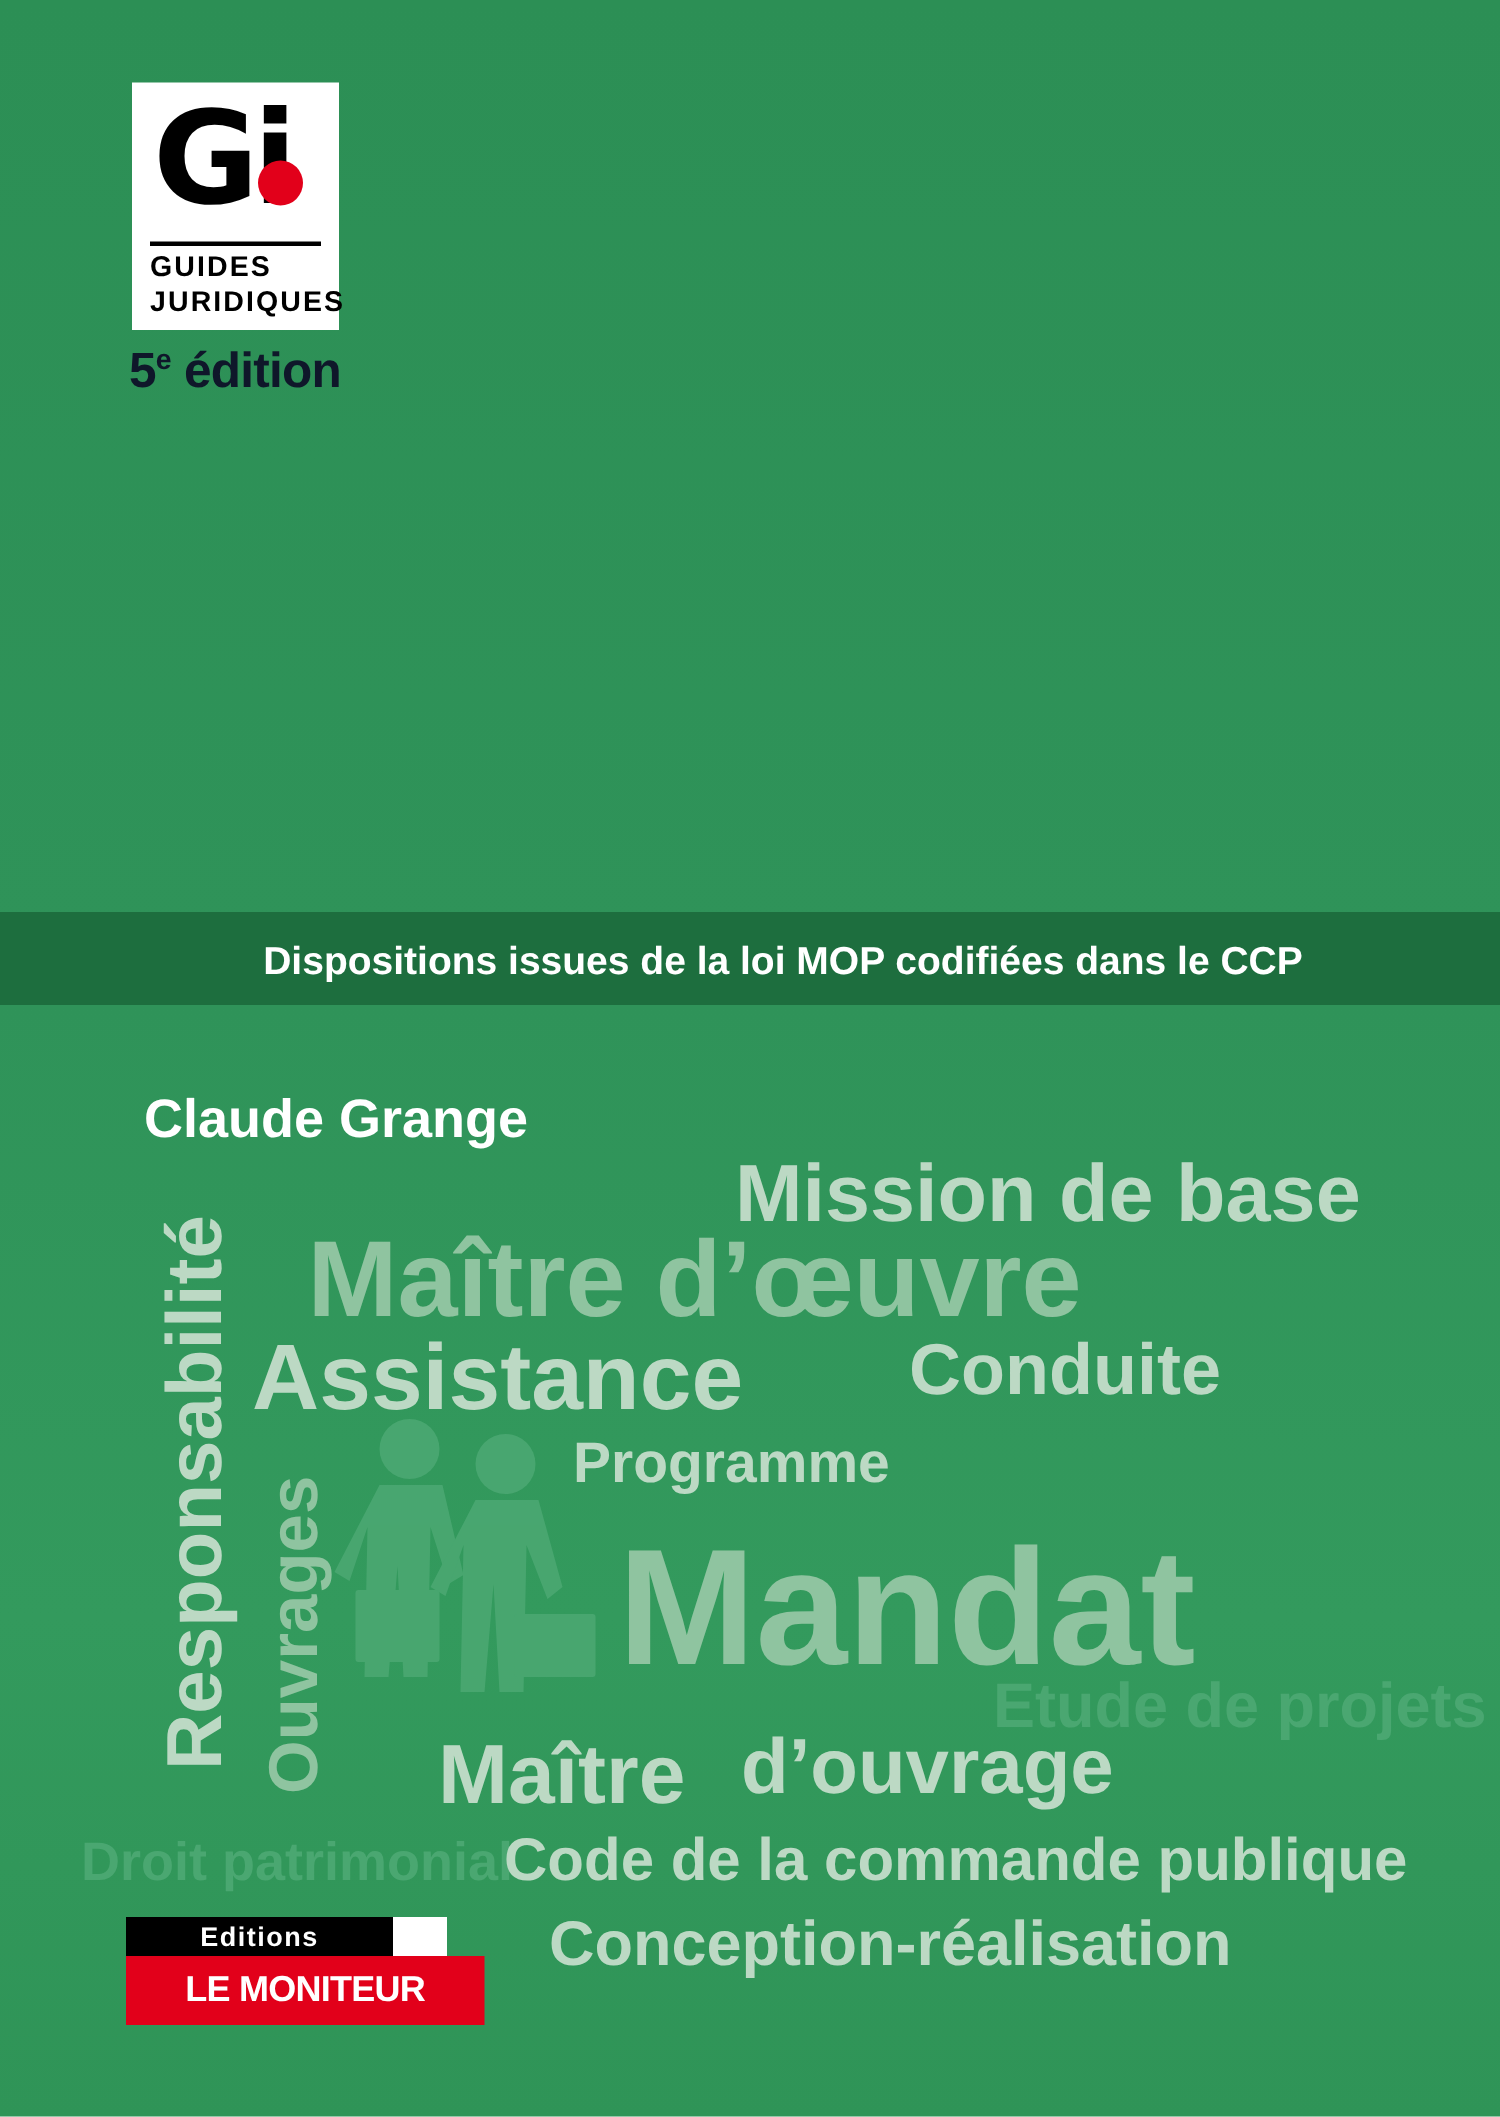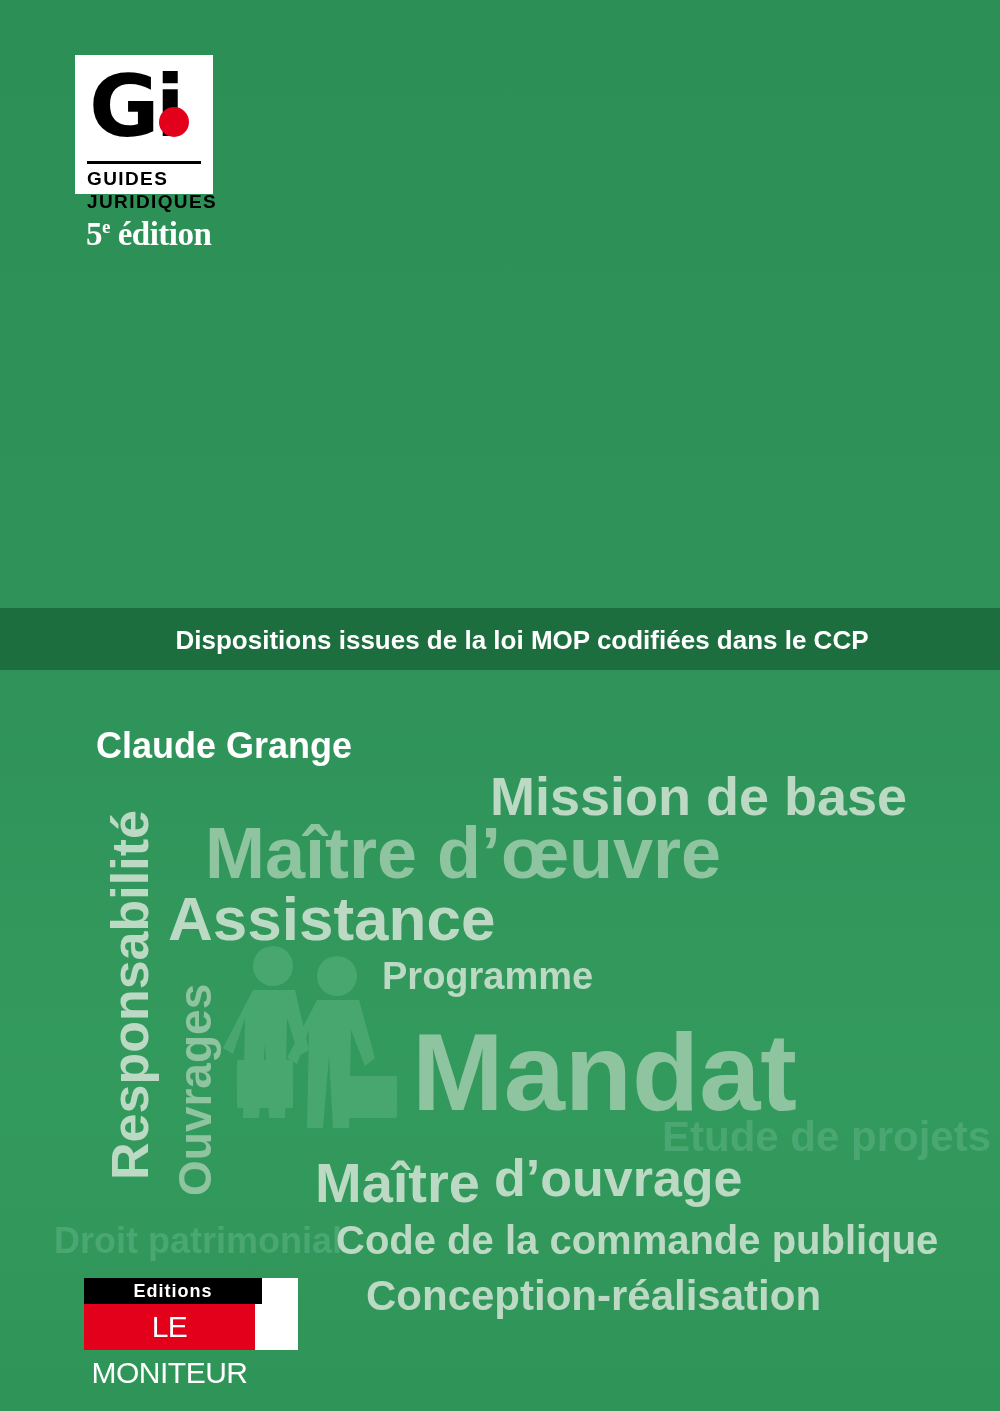--- a/index.html
+++ b/index.html
@@ -29,22 +29,22 @@
   }
   .bg-bottom {
     position: absolute;
     left: 0; top: 670px; width: 100%; height: 741px;
     background: linear-gradient(180deg, #2f9359 0%, #339a5d 55%, #2f9457 100%);
   }
 
   
   .logo-box {
     position: absolute;
-    left: 75px; top: 55px;
-    width: 138px; height: 139px;
+    left: 88px; top: 55px;
+    width: 138px; height: 165px;
     background: #ffffff;
   }
   .logo-gi {
     position: absolute;
     left: 14px; top: 8px;
     font-family: "DejaVu Sans", sans-serif;
     font-weight: bold;
     font-size: 86px;
     line-height: 86px;
     letter-spacing: -4px;
@@ -69,26 +69,25 @@
     width: 120px;
     font-family: "Liberation Sans", sans-serif;
     font-weight: bold;
     font-size: 19px;
     line-height: 23px;
     letter-spacing: 1.4px;
     color: #000000;
   }
   .edition {
     position: absolute;
-    left: 86px; top: 216px;
+    left: 86px; top: 228px;
     font-weight: bold;
     font-size: 33px;
     letter-spacing: -0.5px;
-    color: #ffffff;
-    font-family: Liberation Serif, serif;
+    color: #0f172a;
   }
   .edition sup {
     font-size: 19px;
     vertical-align: super;
   }
 
   
   .title {
     position: absolute;
     left: 92px; top: 362px;
@@ -149,25 +148,25 @@
     background: #000000;
     color: #ffffff;
     font-weight: bold;
     font-size: 18px;
     letter-spacing: 1px;
     text-align: center;
     line-height: 26px;
   }
   .pub-bottom {
     position: absolute;
-    left: 0; top: 26px; width: 171px; height: 46px;
+    left: 0; top: 26px; width: 239px; height: 46px;
     background: #e2001a;
     color: #ffffff;
-    font-weight: normal;
-    font-size: 30px;
+    font-weight: bold;
+    font-size: 24px;
     letter-spacing: -0.5px;
     text-align: center;
     line-height: 46px;
   }
 </style>
 </head>
 <body>
 
 <div class="cover">
   <div class="bg-top"></div>
@@ -176,31 +175,32 @@
 
   <div class="cloud">
     <div class="w light" style="left:490px; top:765px; font-size:54px;text-align:right;">Mission de base</div>
 
     <div class="w mid" style="left:205px; top:812px; font-size:72px;">Maître d’œuvre</div>
 
     <div class="w light vert" style="left:100px; top:1180px; font-size:52px;">Responsabilité</div>
 
     <div class="w light" style="left:168px; top:883px; font-size:62px;">Assistance</div>
 
+    <div class="w light" style="left:606px; top:886px; font-size:48px;">Conduite</div>
 
 
     <div class="w mid vert" style="left:168px; top:1196px; font-size:46px;">Ouvrages</div>
 
     <div class="w light" style="left:382px; top:955px; font-size:38px;">Programme</div>
 
     <div class="w mid" style="left:412px; top:1008px; font-size:110px;">Mandat</div>
 
     <div class="w dark" style="left:662px; top:1113px; font-size:42px;">Etude de projets</div>
 
-    <div class="w light" style="left:292px; top:1150px; font-size:56px;margin-left:23px;">Maître</div>
+    <div class="w light" style="left:292px; top:1150px; font-size:56px;">Maître</div>
 
     <div class="w light" style="left:494px; top:1148px; font-size:52px;">d’ouvrage</div>
 
     <div class="w dark" style="left:54px; top:1220px; font-size:36px;">Droit patrimonial</div>
 
     <div class="w light" style="left:336px; top:1218px; font-size:40px;">Code de la commande publique</div>
 
     <div class="w light" style="left:366px; top:1272px; font-size:42px;">Conception-réalisation</div>
 
 

